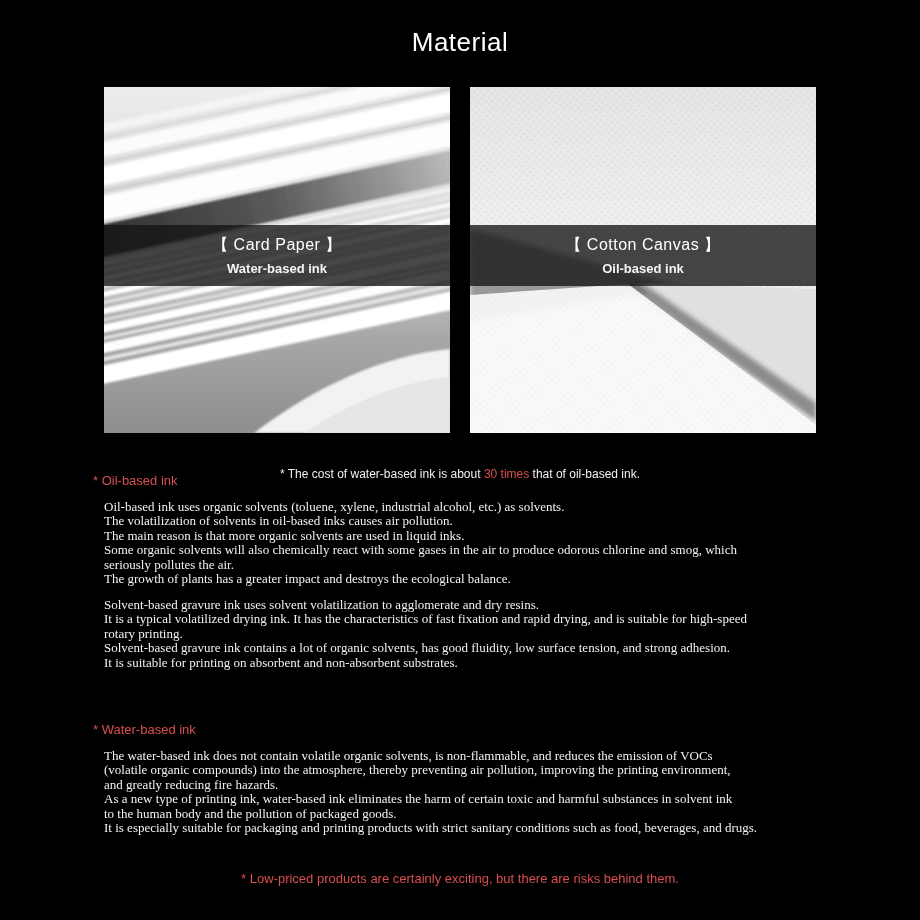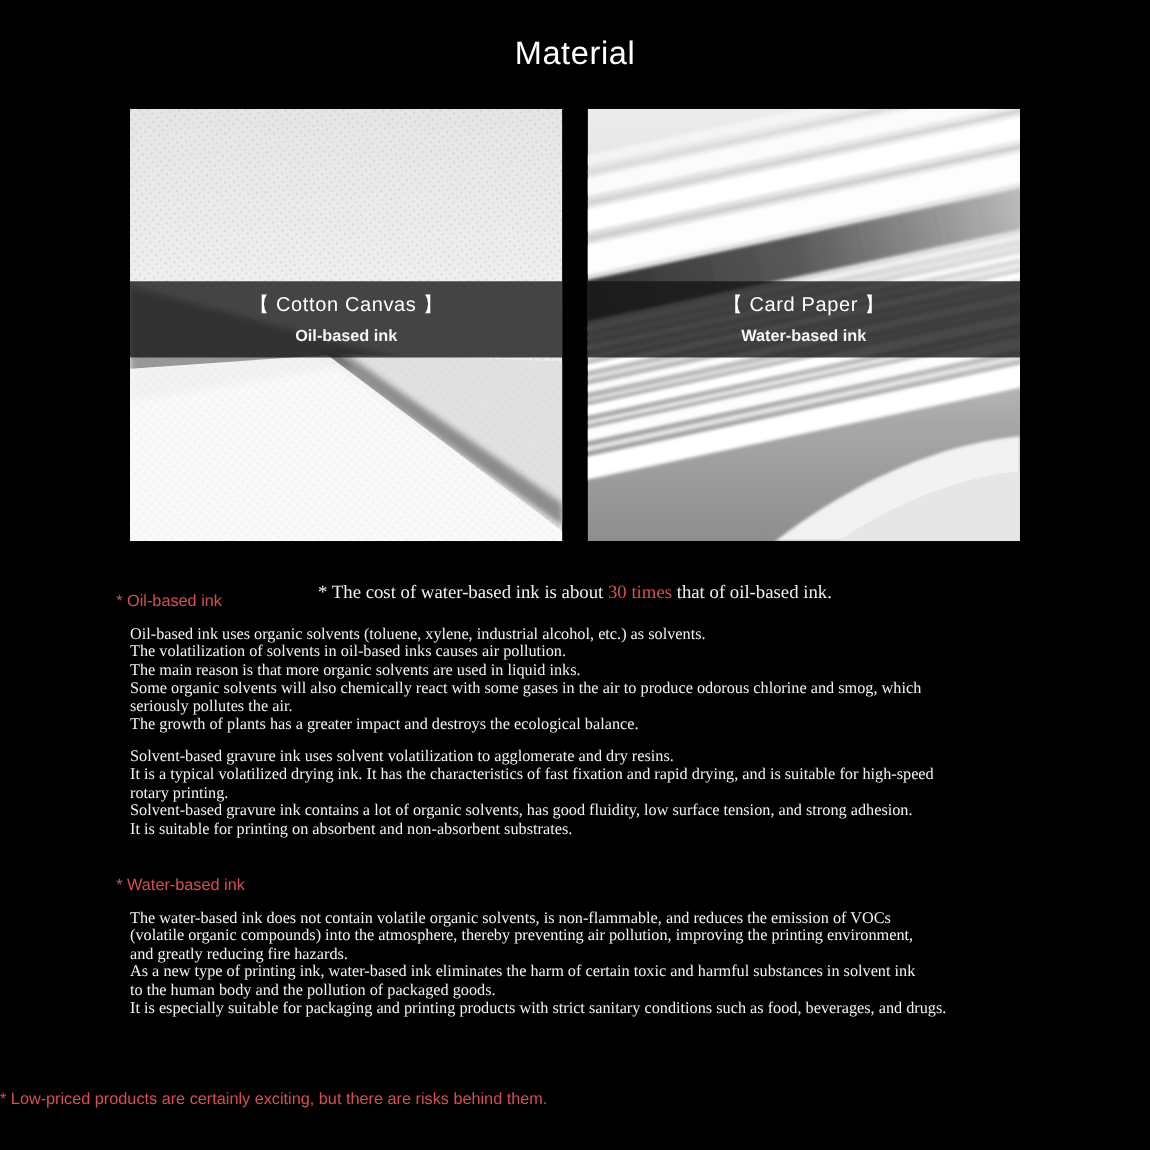--- a/index.html
+++ b/index.html
@@ -26,78 +26,48 @@
   .band {
     position: absolute; left: 0; top: 138px; width: 100%; height: 61px;
     background: rgba(20, 20, 20, 0.78);
     display: flex; flex-direction: column; align-items: center;
     padding-top: 10px;
   }
   .band-title { font-size: 16px; line-height: 19px; color: #ffffff; letter-spacing: 0.5px; font-weight: 400; }
   .band-sub { font-size: 13px; line-height: 15px; margin-top: 7px; color: #f5f5f5; font-weight: bold; }
   .cost-note {
     position: absolute; top: 466px; left: 0; width: 920px;
-    text-align: center; font-size: 15px; line-height: 16px; color: #f0f0f0; font-family: Liberation Serif, serif;
+    text-align: center; font-size: 12px; line-height: 16px; color: #f0f0f0;
   }
   .cost-note .highlight { color: var(--accent); }
   .section { position: absolute; left: 104px; width: 800px; }
   .section-oil { top: 474px; }
-  .section-water { top: 701px; }
+  .section-water { top: 723px; }
   .section-heading {
     color: var(--accent); font-size: 13px; line-height: 14.5px;
     margin-left: -11px; font-weight: 400;
   }
   .section p {
     white-space: pre-line;
     font-size: 13px; line-height: 14.5px; color: #f2f2f2;
     margin-top: 11px;
     font-family: Liberation Serif, serif;
   }
   .section p + p { }
   .footer-note {
     position: absolute; top: 871px; left: 0; width: 920px;
-    text-align: left; font-size: 13px; line-height: 16px; color: var(--accent);
+    text-align: center; font-size: 13px; line-height: 16px; color: var(--accent);
   }
 </style>
 </head>
 <body>
 
 <h1 class="page-title">Material</h1>
 
 <div class="images-row">
-
-  <div class="material-card">
-    <svg viewBox="0 0 346 346" preserveAspectRatio="none">
-      <defs>
-        <linearGradient id="cc-bg" x1="0" y1="0" x2="0" y2="1">
-          <stop offset="0" stop-color="#e5e5e5"></stop>
-          <stop offset="0.4" stop-color="#efefef"></stop>
-          <stop offset="1" stop-color="#e9e9e9"></stop>
-        </linearGradient>
-        <pattern id="cc-weave" width="5" height="5" patternUnits="userSpaceOnUse" patternTransform="rotate(40)">
-          <rect width="5" height="5" fill="none"></rect>
-          <circle cx="1.3" cy="1.3" r="0.9" fill="#9a9a9a" opacity="0.3"></circle>
-        </pattern>
-        <filter id="cc-soft" x="-20%" y="-20%" width="140%" height="140%">
-            <feGaussianBlur stdDeviation="2.5"></feGaussianBlur>
-          </filter>
-      </defs>
-      <rect width="346" height="346" fill="url(#cc-bg)"></rect>
-      <rect width="346" height="346" fill="url(#cc-weave)" opacity="0.55"></rect>
-      <path d="M0 142 L215 200 L0 234 Z" fill="#555555" opacity="0.55" filter="url(#cc-soft)"></path>
-      <path d="M165 196 L346 202 L346 332 Z" fill="#e1e1e1"></path>
-      <path d="M152 197 L346 334 L346 316 L168 193 Z" fill="#6f6f6f" opacity="0.75" filter="url(#cc-soft)"></path>
-      <path d="M0 208 L158 197 L346 338 L346 346 L0 346 Z" fill="#fafafa" opacity="0.92"></path>
-      <rect width="346" height="346" fill="url(#cc-weave)" opacity="0.3"></rect>
-    </svg>
-    <div class="band">
-      <div class="band-title">【 Cotton Canvas 】</div>
-      <div class="band-sub">Oil-based ink</div>
-    </div>
-  </div>
 
   <div class="material-card">
     <svg viewBox="0 0 346 346" preserveAspectRatio="none">
       <defs>
         <linearGradient id="cp-bg" x1="0" y1="0" x2="0" y2="1">
           <stop offset="0" stop-color="#ececec"></stop>
           <stop offset="0.35" stop-color="#dcdcdc"></stop>
           <stop offset="0.55" stop-color="#c3c3c3"></stop>
           <stop offset="0.72" stop-color="#a8a8a8"></stop>
           <stop offset="1" stop-color="#8e8e8e"></stop>
@@ -137,20 +107,50 @@
       </g>
       <path d="M150 346 C 210 300 280 268 346 262 L 346 346 Z" fill="#f2f2f2" filter="url(#cp-soft)"></path>
       <path d="M200 346 C 248 314 300 294 346 290 L 346 346 Z" fill="#e4e4e4" opacity="0.85"></path>
     </svg>
     <div class="band">
       <div class="band-title">【 Card Paper 】</div>
       <div class="band-sub">Water-based ink</div>
     </div>
   </div>
 
+  <div class="material-card">
+    <svg viewBox="0 0 346 346" preserveAspectRatio="none">
+      <defs>
+        <linearGradient id="cc-bg" x1="0" y1="0" x2="0" y2="1">
+          <stop offset="0" stop-color="#e5e5e5"></stop>
+          <stop offset="0.4" stop-color="#efefef"></stop>
+          <stop offset="1" stop-color="#e9e9e9"></stop>
+        </linearGradient>
+        <pattern id="cc-weave" width="5" height="5" patternUnits="userSpaceOnUse" patternTransform="rotate(40)">
+          <rect width="5" height="5" fill="none"></rect>
+          <circle cx="1.3" cy="1.3" r="0.9" fill="#9a9a9a" opacity="0.3"></circle>
+        </pattern>
+        <filter id="cc-soft" x="-20%" y="-20%" width="140%" height="140%">
+            <feGaussianBlur stdDeviation="2.5"></feGaussianBlur>
+          </filter>
+      </defs>
+      <rect width="346" height="346" fill="url(#cc-bg)"></rect>
+      <rect width="346" height="346" fill="url(#cc-weave)" opacity="0.55"></rect>
+      <path d="M0 142 L215 200 L0 234 Z" fill="#555555" opacity="0.55" filter="url(#cc-soft)"></path>
+      <path d="M165 196 L346 202 L346 332 Z" fill="#e1e1e1"></path>
+      <path d="M152 197 L346 334 L346 316 L168 193 Z" fill="#6f6f6f" opacity="0.75" filter="url(#cc-soft)"></path>
+      <path d="M0 208 L158 197 L346 338 L346 346 L0 346 Z" fill="#fafafa" opacity="0.92"></path>
+      <rect width="346" height="346" fill="url(#cc-weave)" opacity="0.3"></rect>
+    </svg>
+    <div class="band">
+      <div class="band-title">【 Cotton Canvas 】</div>
+      <div class="band-sub">Oil-based ink</div>
+    </div>
+  </div>
+
 </div>
 
 <div class="cost-note"><span>* The cost of water-based ink is about </span><span class="highlight">30 times</span><span> that of oil-based ink.</span></div>
 
 <div class="section section-oil">
   <div class="section-heading">* Oil-based ink</div>
   <p>Oil-based ink uses organic solvents (toluene, xylene, industrial alcohol, etc.) as solvents.
 The volatilization of solvents in oil-based inks causes air pollution.
 The main reason is that more organic solvents are used in liquid inks.
 Some organic solvents will also chemically react with some gases in the air to produce odorous chlorine and smog, which

